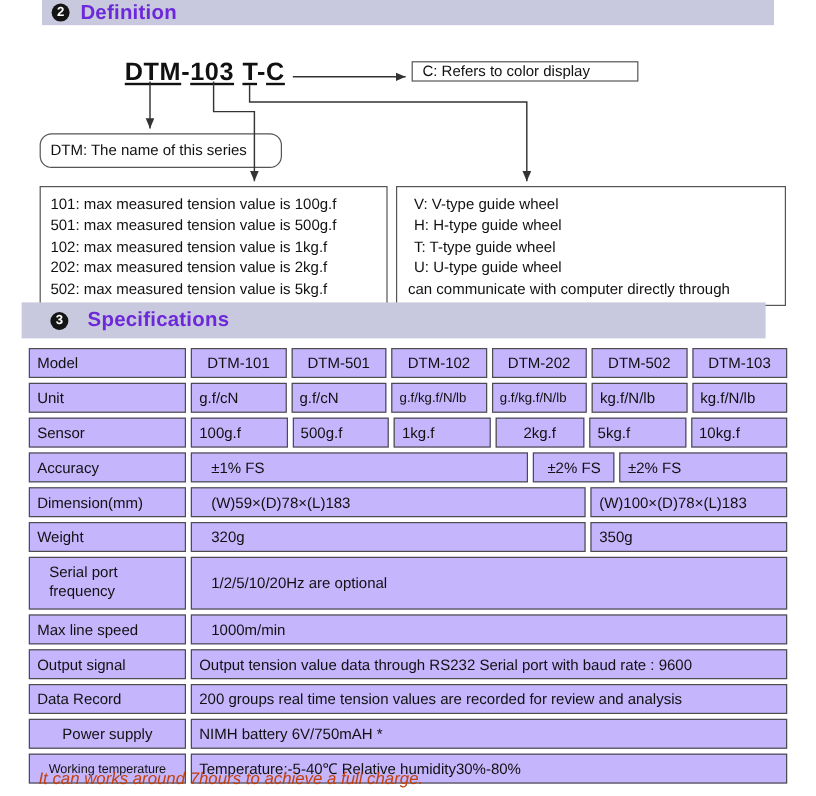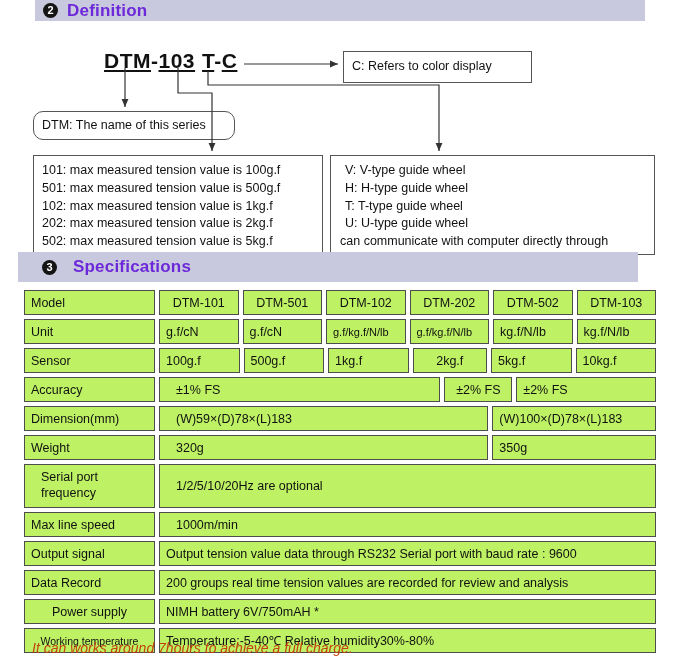--- a/index.html
+++ b/index.html
@@ -73,21 +73,21 @@
   .dbox {
     position: absolute;
     border: 1px solid #555;
     background: #fff;
     box-sizing: border-box;
     font-size: 12.5px;
     line-height: 1.42;
     color: #111;
     padding: 4px 7px;
   }
-  #box-color     { left: 343px; top: 30px;  width: 189px; height: 32px; display:flex; align-items:center; padding-left:8px;}
+  #box-color     { left: 343px; top: 30px;  width: 189px; height: 17px; display:flex; align-items:center; padding-left:8px;}
   #box-series    { left: 33px;  top: 90px;  width: 202px; height: 29px; display:flex; align-items:center; padding-left:8px;border-radius:10px;}
   #box-tension   { left: 33px;  top: 134px; width: 290px; height: 100px; padding: 6px 0 0 8px;}
   #box-wheel     { left: 330px; top: 134px; width: 325px; height: 100px; padding: 6px 0 0 9px;}
   .dbox .line { white-space: nowrap; }
   #box-wheel .line.indent { padding-left: 5px; }
 
   
   #connectors { position: absolute; left: 0; top: 0; width: 680px; height: 246px; }
 
   
@@ -99,21 +99,21 @@
   }
   .srow {
     display: flex;
     align-items: stretch;
     margin-bottom: 4px;
     height: 25px;
   }
   .scell {
     border: 1px solid #4d4d4d;
     box-sizing: border-box;
-    background: #bef264;
+    background: #c4b5fd;
     font-size: 12.5px;
     color: #111;
     display: flex;
     align-items: center;
     padding-left: 6px;
     margin-right: 4px;
     white-space: nowrap;
     overflow: hidden;
   }
   .scell:last-child { margin-right: 0; }

